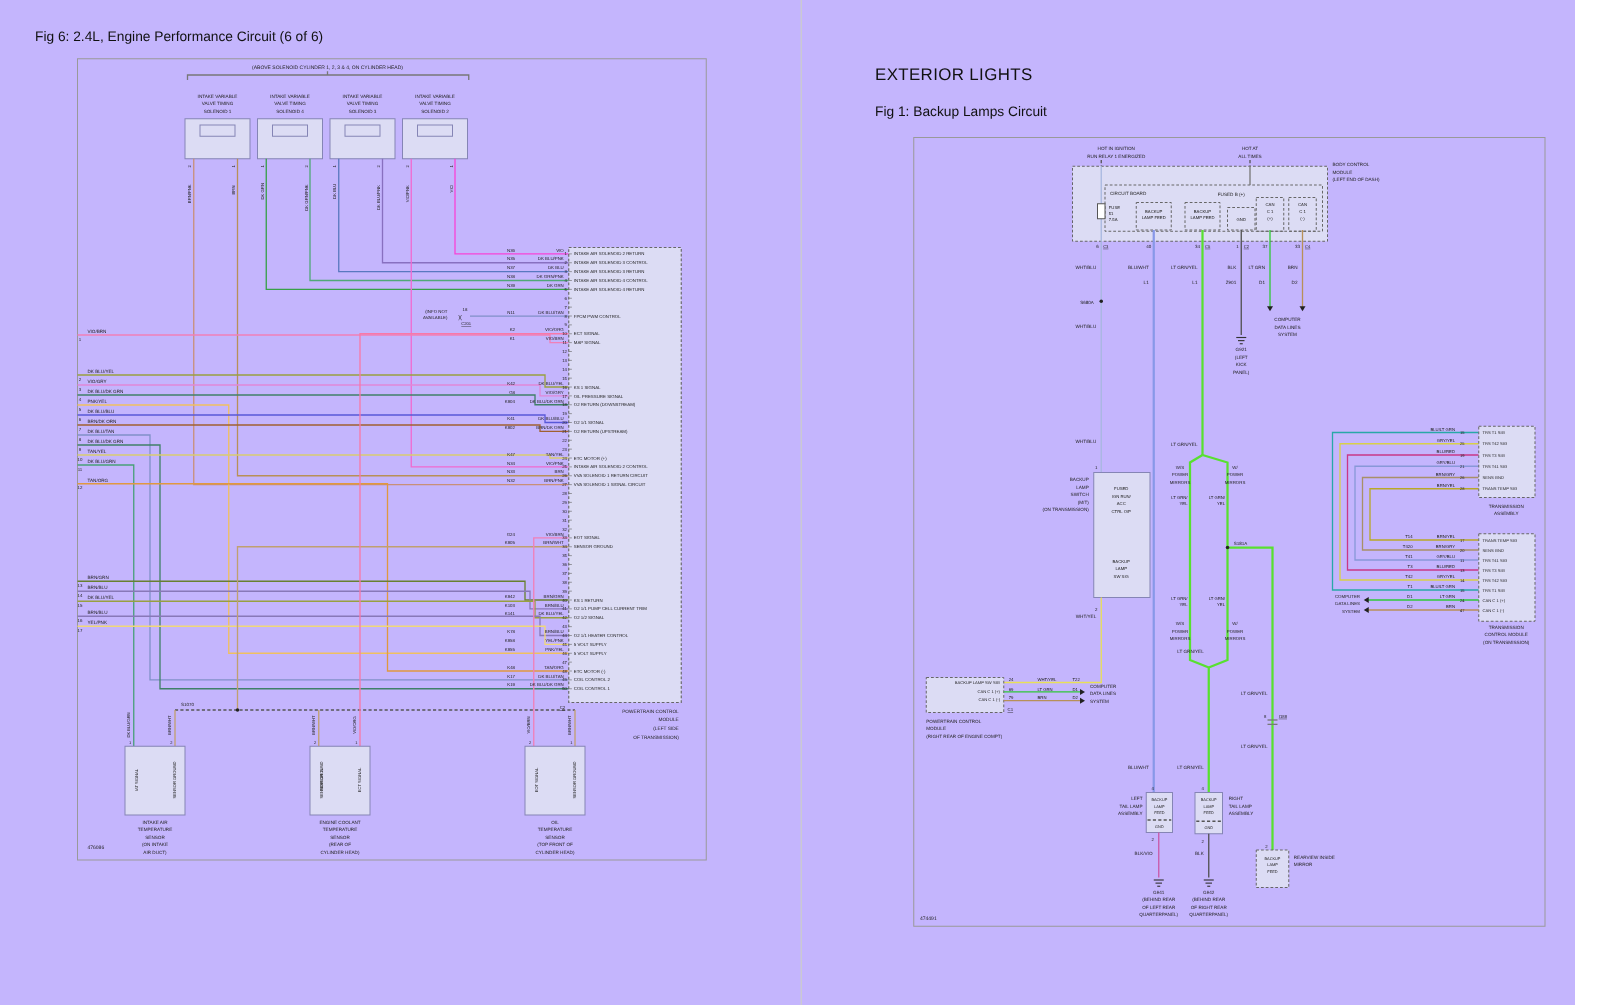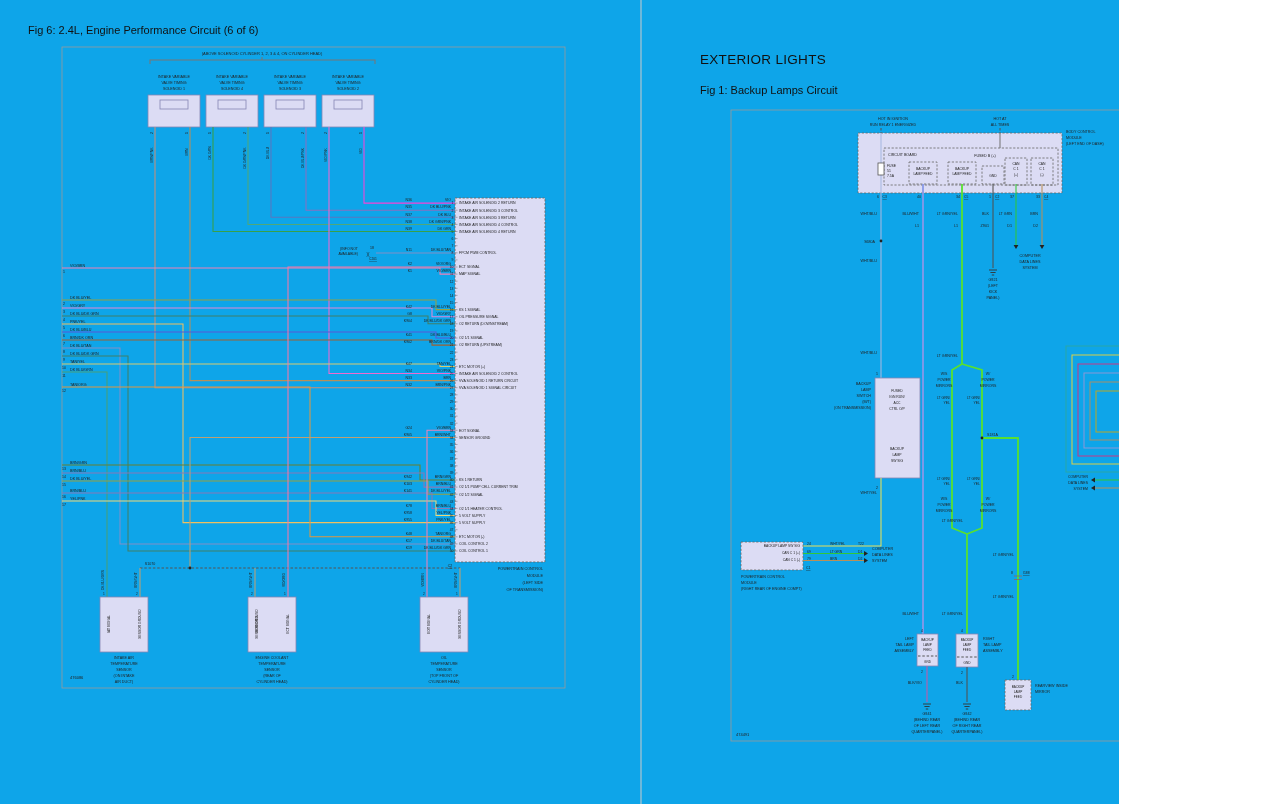--- a/index.html
+++ b/index.html
@@ -1,16 +1,16 @@
 <!DOCTYPE html>
 <html><head>
 <meta charset="utf-8">
 <style>
   html,body{margin:0;padding:0;background:#fff;}
-  .stage{position:relative;width:1119px;height:804px;background:#0ea5e9;overflow:hidden;
+  .stage{position:relative;width:1260px;height:804px;background:#c4b5fd;overflow:hidden;
          font-family:"Liberation Sans",sans-serif;}
   .title-left{position:absolute;left:28px;top:24px;font-size:11px;color:#111;}
   .title-right-section{position:absolute;left:700px;top:52px;font-size:13.5px;font-weight:normal;color:#111;letter-spacing:.3px;}
   .title-right-fig{position:absolute;left:700px;top:84px;font-size:11px;color:#111;}
   svg{position:absolute;left:0;top:0;}
   svg text{fill:#222;font-family:"Liberation Sans",sans-serif;}
 </style>
 </head>
 <body>
 

